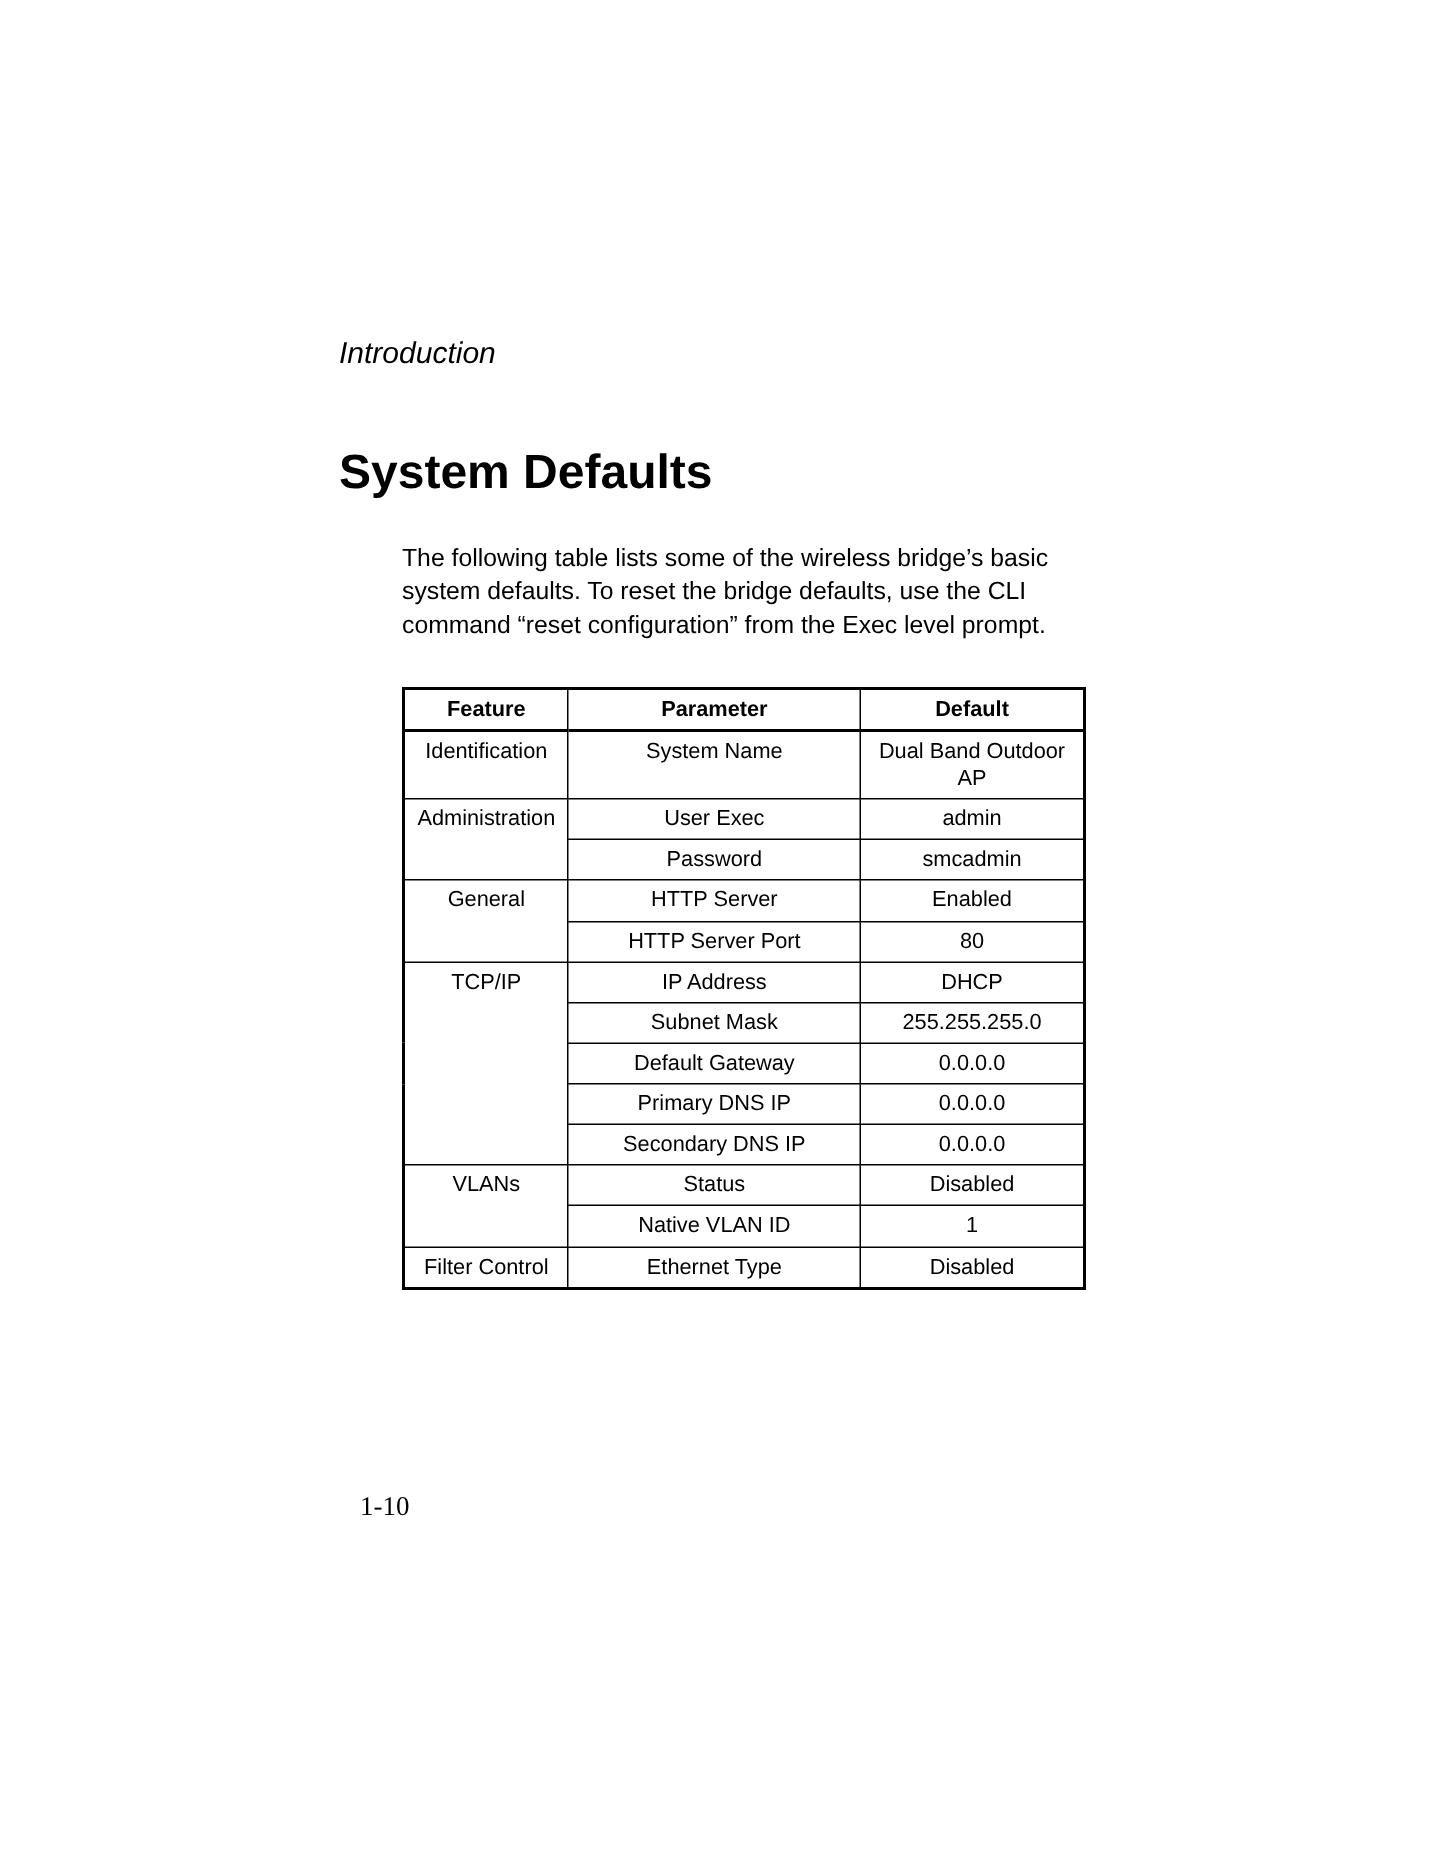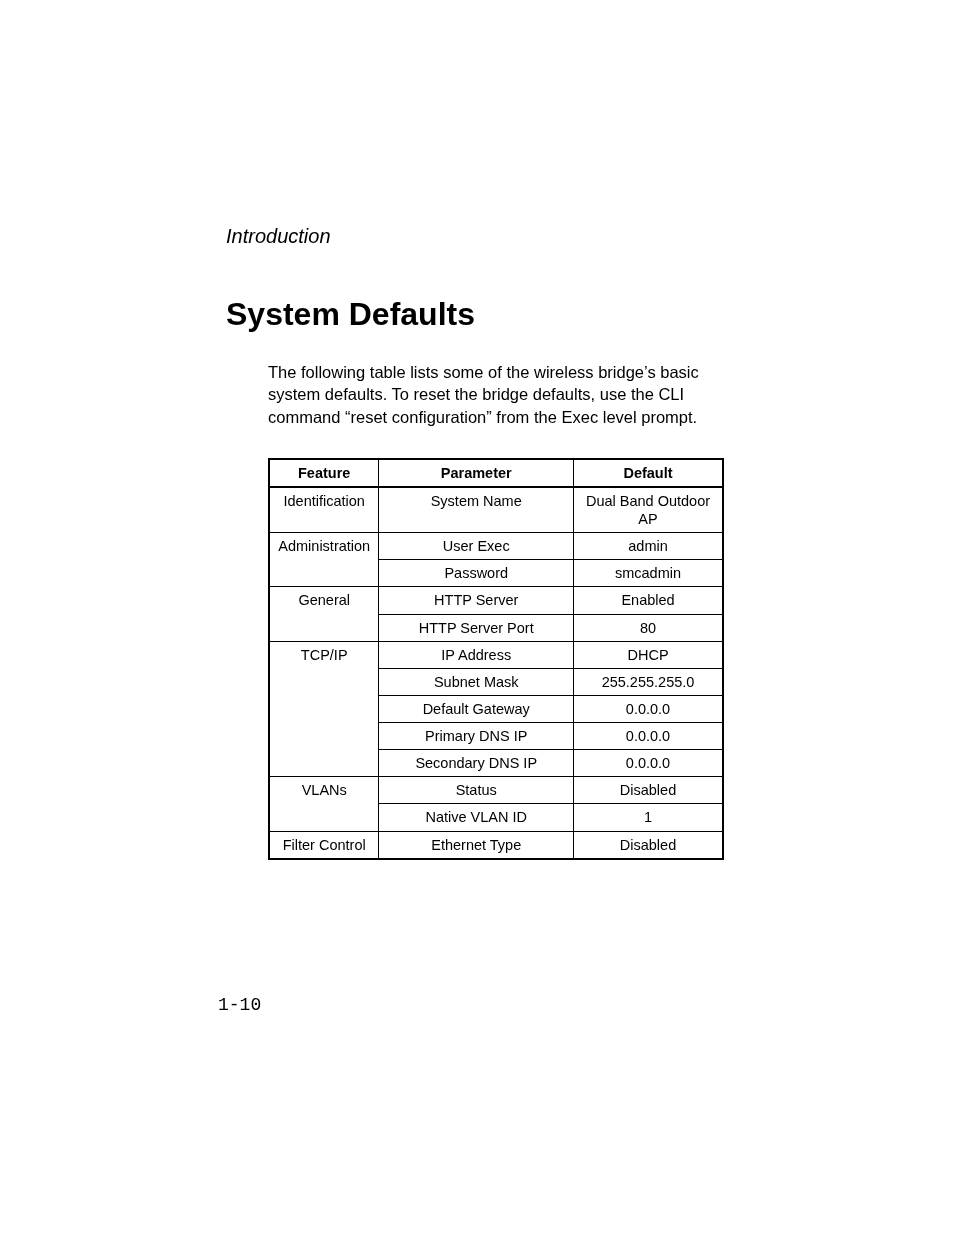--- a/index.html
+++ b/index.html
@@ -55,24 +55,24 @@
     }
     table.defaults th {
       font-weight: bold;
       border-bottom: 2px solid #000;
     }
     table.defaults col.c1 { width: 110px; }
     table.defaults col.c2 { width: 196px; }
     table.defaults col.c3 { width: 150px; }
     .page-number {
       position: absolute;
-      left: 218px;
+      left: 240px;
       bottom: 220px;
       font-size: 18px;
-      font-family: Liberation Mono, monospace;
+      font-family: Liberation Serif, serif;
     }
   </style>
 </head>
 <body>
 
 <div class="page">
 
   <div class="running-head">Introduction</div>
 
   <h1 class="section-title">System Defaults</h1>

